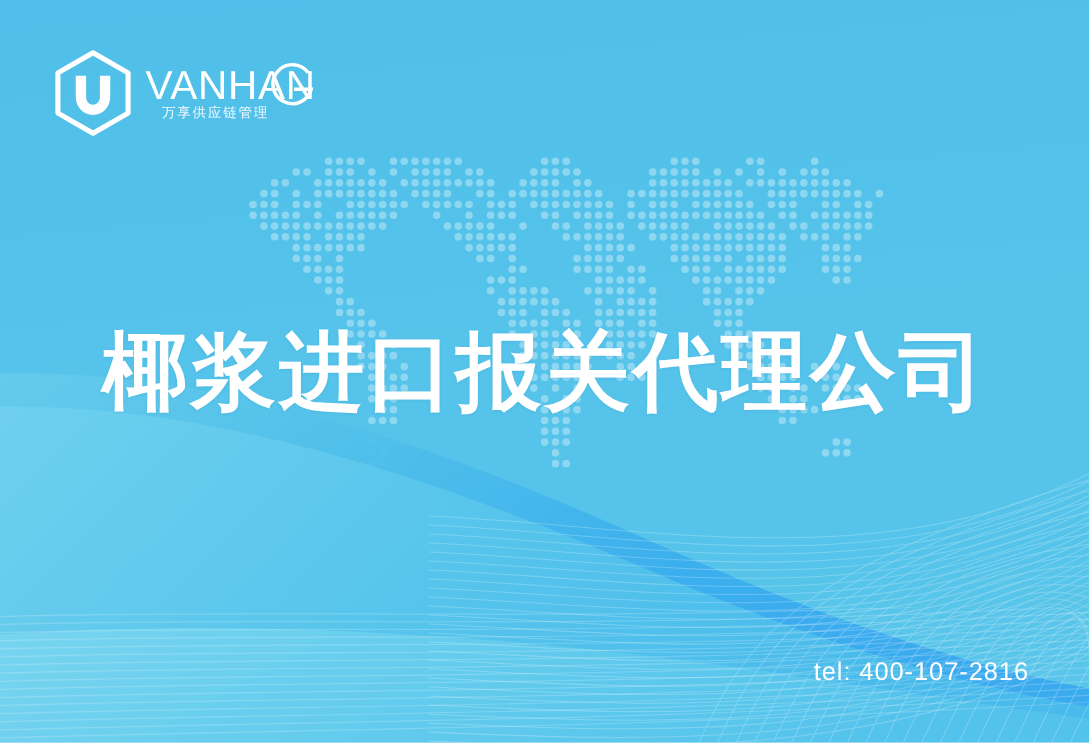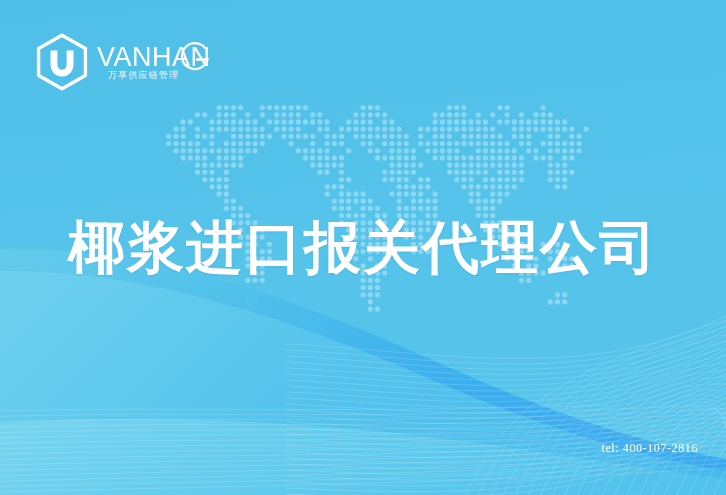--- a/index.html
+++ b/index.html
@@ -124,34 +124,34 @@
     position: absolute;
     left: 0;
     right: 0;
     top: 214px;
     text-align: center;
     color: #ffffff;
     font-size: 57px;
     line-height: 68px;
     font-weight: bold;
     letter-spacing: 2px;
-    font-family: Liberation Serif, serif;
+    font-family: Liberation Sans, sans-serif;
     text-shadow: 0 1px 2px rgba(40,140,190,.18);
   }
 
   
   .tel {
     position: absolute;
-    right: 28px;
+    right: 40px;
     bottom: 37px;
     color: #ffffff;
-    font-size: 12px;
+    font-size: 17px;
     line-height: 20px;
     letter-spacing: .6px;
-    font-family: Liberation Serif, serif;
+    font-family: Liberation Sans, sans-serif;
   }
 </style>
 </head>
 <body>
 
 <div class="banner">
 
   <div class="bg-base"></div>
 
   <div class="world-map">

